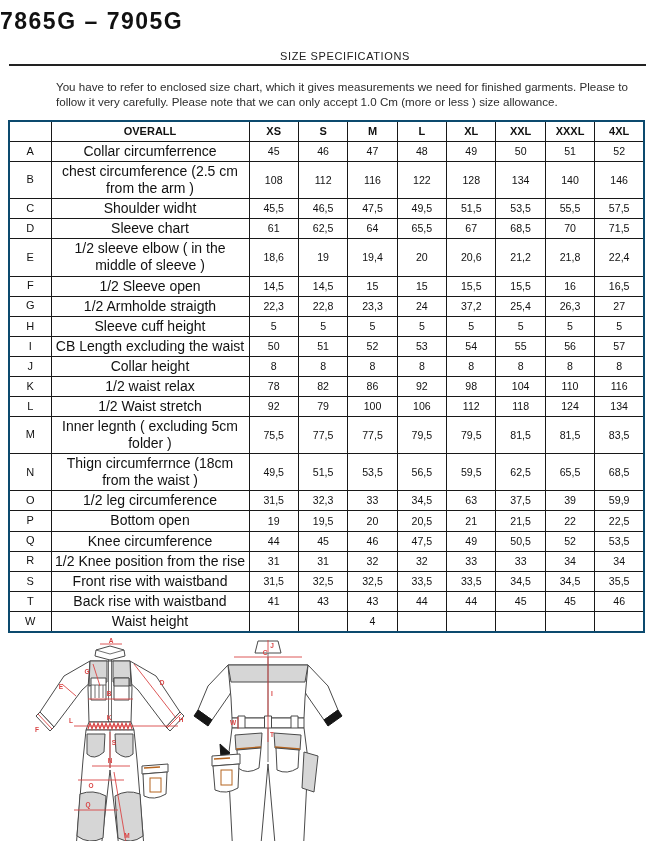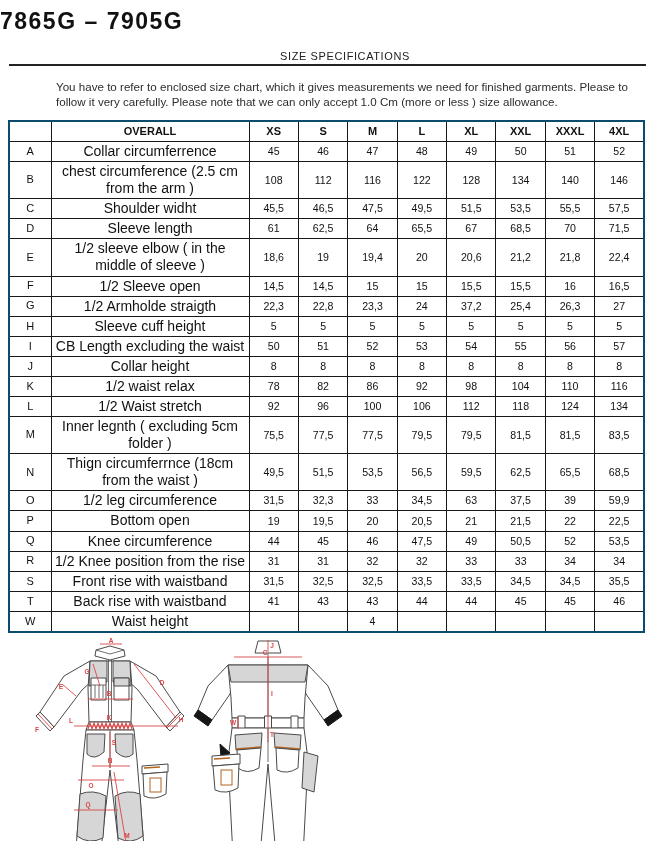--- a/index.html
+++ b/index.html
@@ -108,21 +108,21 @@
         <td>46,5</td>
         <td>47,5</td>
         <td>49,5</td>
         <td>51,5</td>
         <td>53,5</td>
         <td>55,5</td>
         <td>57,5</td>
       </tr>
       <tr>
         <td class="code-cell">D</td>
-        <td class="name-cell">Sleeve length</td>
+        <td class="name-cell">Sleeve chart</td>
         <td>61</td>
         <td>62,5</td>
         <td>64</td>
         <td>65,5</td>
         <td>67</td>
         <td>68,5</td>
         <td>70</td>
         <td>71,5</td>
       </tr>
       <tr>
@@ -206,21 +206,21 @@
         <td>92</td>
         <td>98</td>
         <td>104</td>
         <td>110</td>
         <td>116</td>
       </tr>
       <tr>
         <td class="code-cell">L</td>
         <td class="name-cell">1/2 Waist stretch</td>
         <td>92</td>
-        <td>96</td>
+        <td>79</td>
         <td>100</td>
         <td>106</td>
         <td>112</td>
         <td>118</td>
         <td>124</td>
         <td>134</td>
       </tr>
       <tr>
         <td class="code-cell">M</td>
         <td class="name-cell">Inner legnth ( excluding  5cm folder  )</td>

